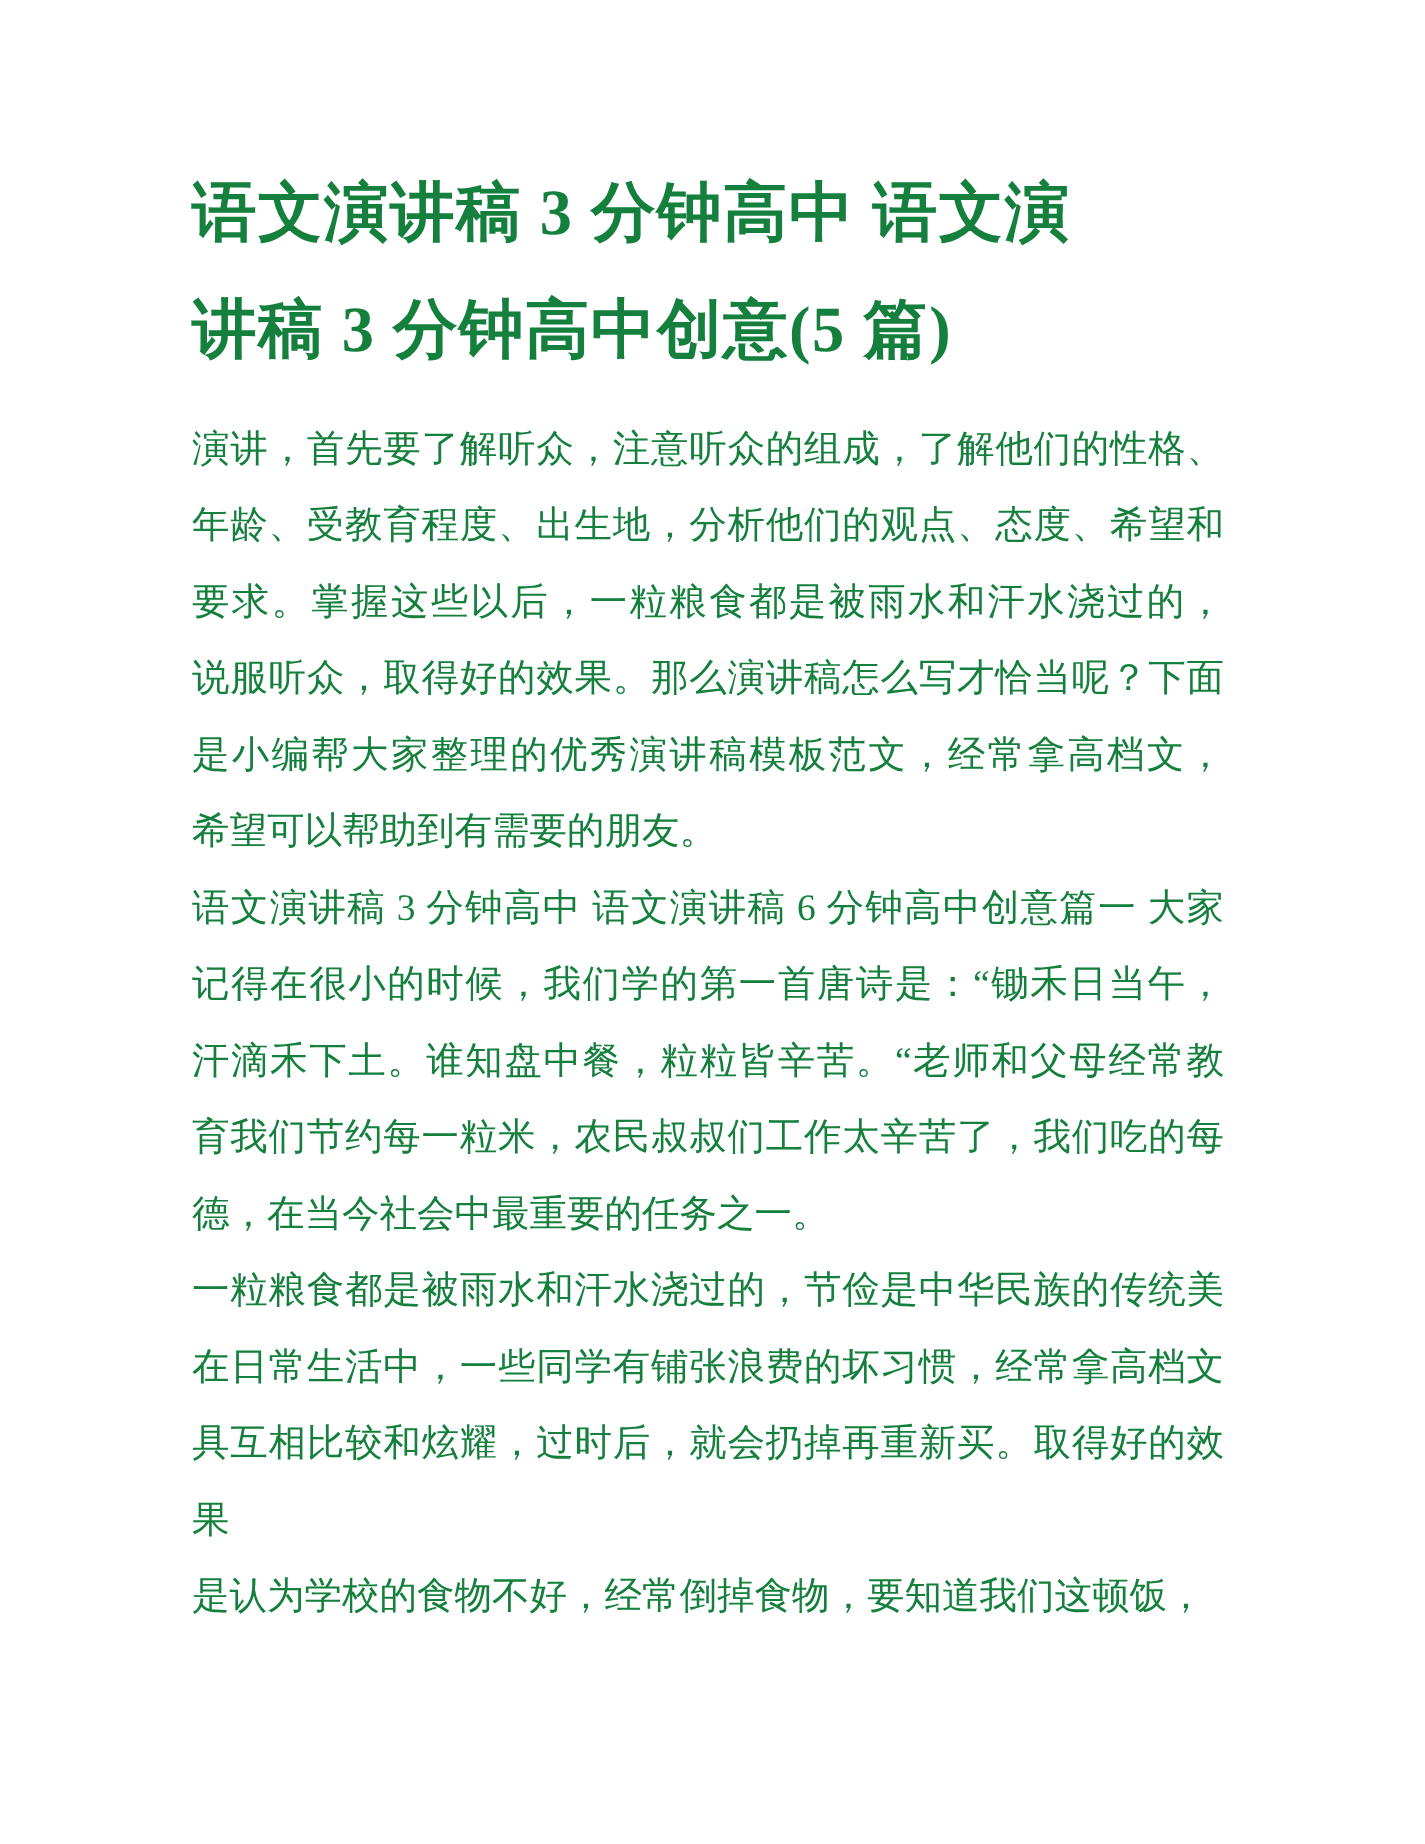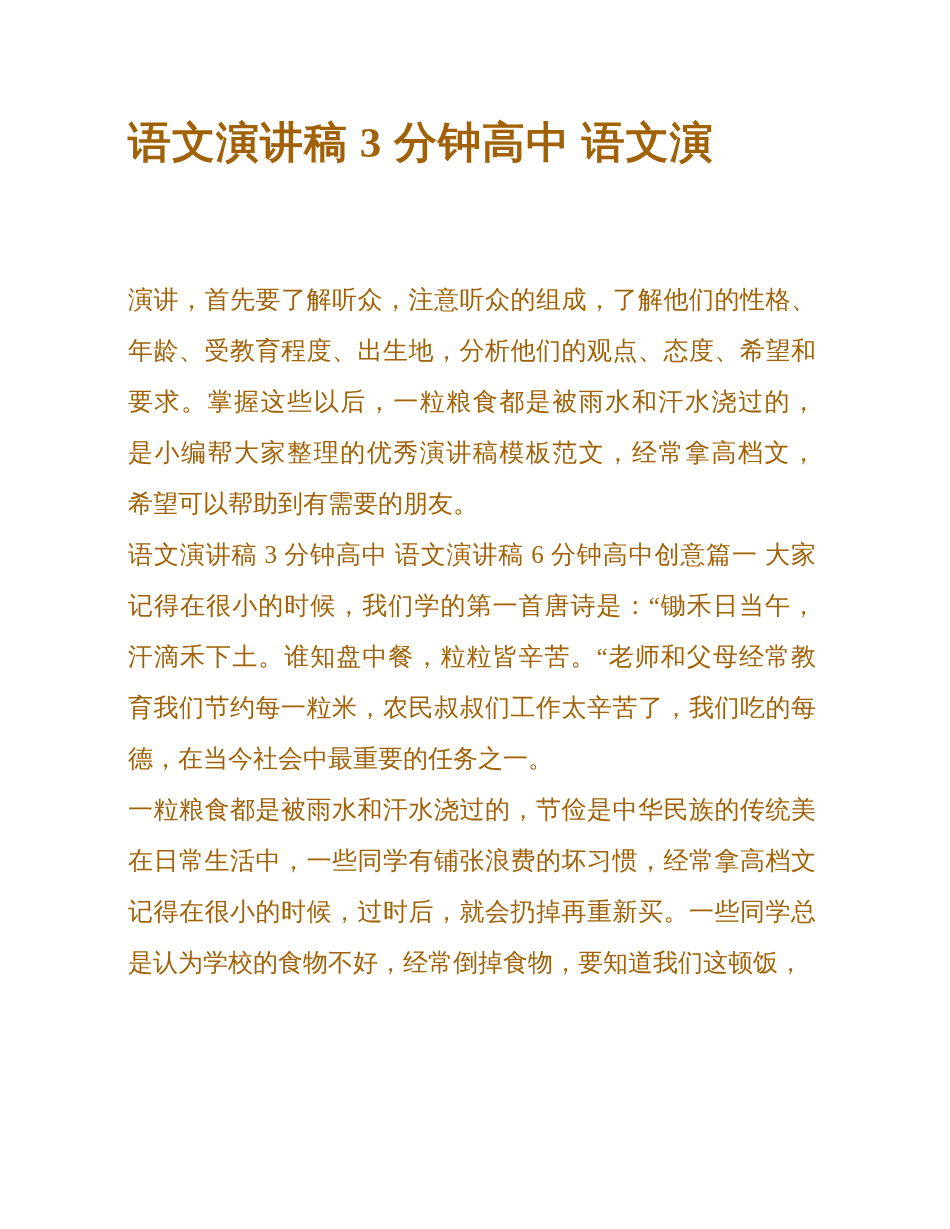--- a/index.html
+++ b/index.html
@@ -11,21 +11,21 @@
     height: 1229px;
     background: #ffffff;
     overflow: hidden;
     font-family: "Liberation Serif", "DejaVu Serif", serif;
   }
   .page {
     position: relative;
     width: 950px;
     height: 915px;
     background: #ffffff;
-    color: #a16207;
+    color: #15803d;
   }
   .doc-title {
     position: absolute;
     left: 128px;
     top: 104px;
     width: 694px;
     font-weight: bold;
     font-size: 43px;
     line-height: 78px;
     letter-spacing: 1px;
@@ -52,38 +52,40 @@
   .line.para-last {
     text-align-last: left;
   }
 </style>
 </head>
 <body>
 
 <div class="page">
   <div class="doc-title">
       <div class="title-line">语文演讲稿 3 分钟高中 语文演</div>
+      <div class="title-line">讲稿 3 分钟高中创意(5 篇)</div>
     </div>
   <div class="doc-body">
       <div class="paragraph">
         <div class="line">演讲，首先要了解听众，注意听众的组成，了解他们的性格、</div>
         <div class="line">年龄、受教育程度、出生地，分析他们的观点、态度、希望和</div>
         <div class="line">要求。掌握这些以后，一粒粮食都是被雨水和汗水浇过的，</div>
+        <div class="line">说服听众，取得好的效果。那么演讲稿怎么写才恰当呢？下面</div>
         <div class="line">是小编帮大家整理的优秀演讲稿模板范文，经常拿高档文，</div>
         <div class="line para-last">希望可以帮助到有需要的朋友。</div>
       </div>
       <div class="paragraph">
         <div class="line">语文演讲稿 3 分钟高中 语文演讲稿 6 分钟高中创意篇一 大家</div>
       </div>
       <div class="paragraph">
         <div class="line">记得在很小的时候，我们学的第一首唐诗是：“锄禾日当午，</div>
         <div class="line">汗滴禾下土。谁知盘中餐，粒粒皆辛苦。“老师和父母经常教</div>
         <div class="line">育我们节约每一粒米，农民叔叔们工作太辛苦了，我们吃的每</div>
         <div class="line para-last">德，在当今社会中最重要的任务之一。</div>
         <div class="line">一粒粮食都是被雨水和汗水浇过的，节俭是中华民族的传统美</div>
       </div>
       <div class="paragraph">
         <div class="line">在日常生活中，一些同学有铺张浪费的坏习惯，经常拿高档文</div>
-        <div class="line">记得在很小的时候，过时后，就会扔掉再重新买。一些同学总</div>
+        <div class="line">具互相比较和炫耀，过时后，就会扔掉再重新买。取得好的效果</div>
         <div class="line para-last">是认为学校的食物不好，经常倒掉食物，要知道我们这顿饭，</div>
       </div>
     </div>
 </div>
 
 </body></html>

